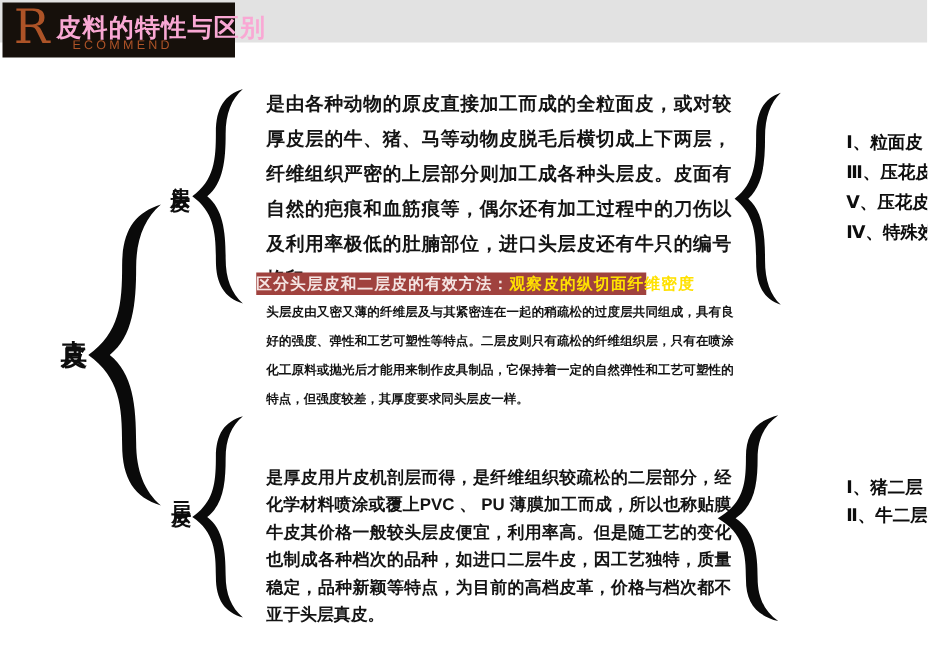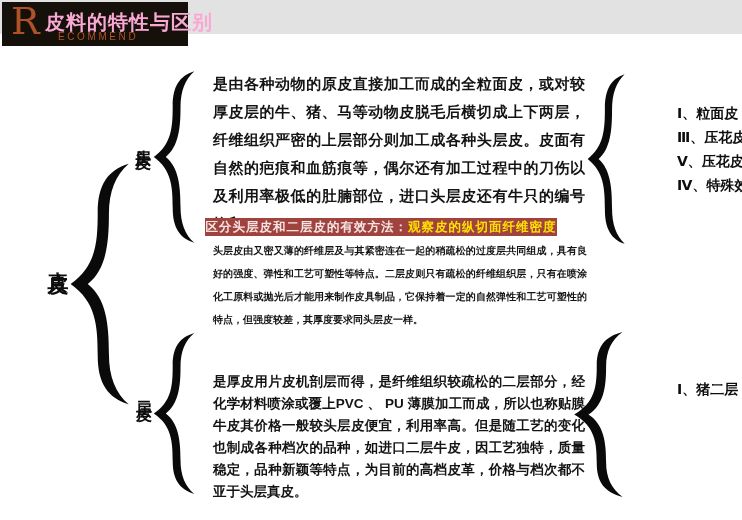--- a/index.html
+++ b/index.html
@@ -41,21 +41,21 @@
   
   .para{
     position:absolute;left:213px;width:372px;font-weight:bold;color:#141414;
     text-align:justify;
   }
   .para-top{top:70px;font-size:15px;line-height:28px;}
   .para-mid{top:239px;font-size:10px;line-height:23px;width:374px;}
   .para-bottom{top:371px;font-size:13.5px;line-height:22px;}
   
   .bar{
-    position:absolute;left:205px;top:218px;width:352px;height:18px;background:#a0423e;
+    position:absolute;left:205px;top:218px;width:312px;height:18px;background:#a0423e;
     font-size:12.5px;line-height:18px;font-weight:bold;text-align:center;
     letter-spacing:1px;white-space:nowrap;
   }
   .bar-prefix{color:#f4e4e2;}
   .bar-em{color:#ffe100;}
   
   .type-list{position:absolute;left:637px;font-size:14px;font-weight:bold;color:#0d0d0d;margin-left:40px;}
   .list-top{top:101px;line-height:24px;}
   .list-bottom{top:378px;line-height:23px;}
   .type-item{white-space:nowrap;}
@@ -105,15 +105,16 @@
   </svg>
 
   <div class="type-list list-top">
     <div class="type-item">Ⅰ、粒面皮</div>
     <div class="type-item">Ⅲ、压花皮</div>
     <div class="type-item">Ⅴ、压花皮</div>
     <div class="type-item">Ⅳ、特殊效应皮</div>
   </div>
   <div class="type-list list-bottom">
     <div class="type-item">Ⅰ、猪二层</div>
+    <div class="type-item">Ⅱ、牛二层</div>
   </div>
 
 </div>
 
 </body></html>

